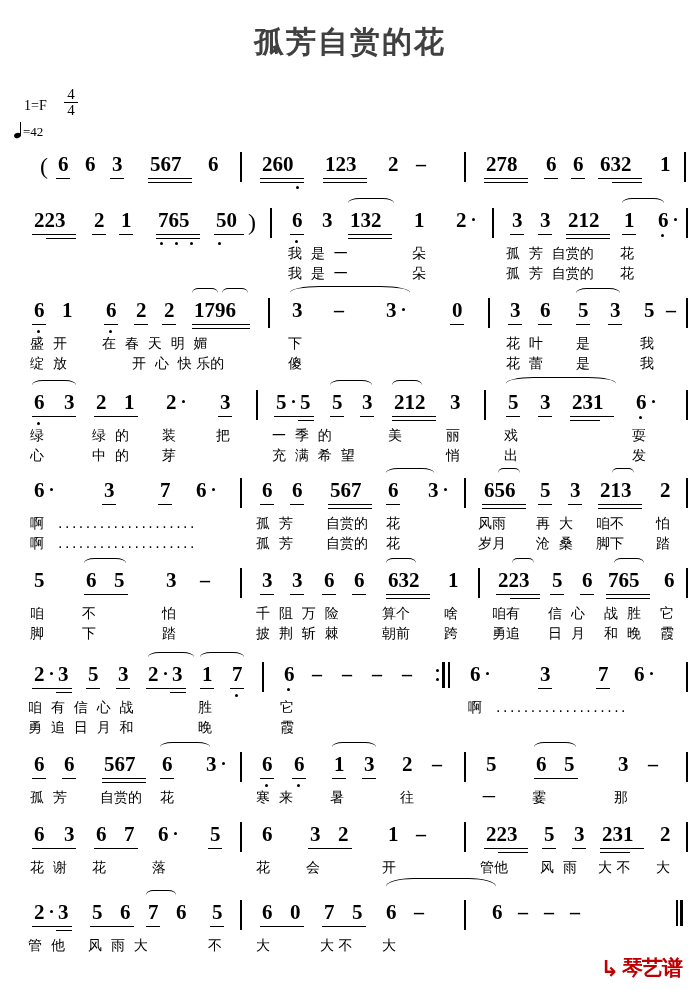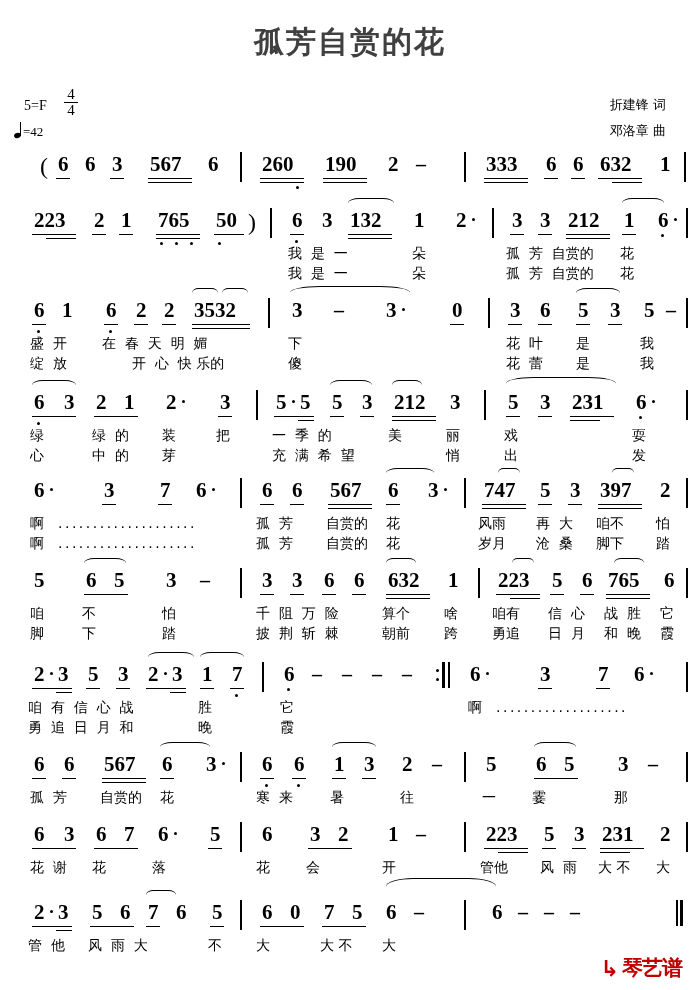--- a/index.html
+++ b/index.html
@@ -74,59 +74,55 @@
   .logo .mark{font-family:"DejaVu Sans",sans-serif;font-size:22px;font-weight:bold;color:#c00000;}
   .logo .txt{font-family:"DejaVu Sans",sans-serif;font-size:21px;font-weight:bold;color:#c00000;letter-spacing:-1px;}
 </style>
 </head>
 <body>
 
 <div class="sheet">
 
   <div class="title">孤芳自赏的花</div>
 
-  <div class="keysig">5=F</div>
+  <div class="keysig">1=F</div>
   <div class="timesig">
     <span class="num">4</span>
     <span class="bar"></span>
     <span class="num">4</span>
   </div>
   <div class="tempo">
     <span class="qnote"></span><span>=42</span>
   </div>
 
-  <div class="credits">
-    <div>折建锋 词</div>
-    <div>邓洛章 曲</div>
-  </div>
 
   <div class="row" style="top:152px;">
     <div class="notes">
       <span class="paren" style="left:40px;top:2px;">(</span>
       <span class="n" style="left:58px;top:0;">6</span>
         <span class="beam1" style="left:56px;top:26px;width:14px;"></span>
       <span class="n" style="left:85px;top:0;">6</span>
       <span class="n" style="left:112px;top:0;">3</span>
         <span class="beam1" style="left:110px;top:26px;width:14px;"></span>
       <span class="n" style="left:150px;top:0;">567</span>
       <span class="beam1" style="left:148px;top:26px;width:44px;"></span>
         <span class="beam2" style="left:148px;top:30px;width:44px;"></span>
       <span class="n" style="left:208px;top:0;">6</span>
       <span class="barline" style="left:240px;top:0;height:30px;"></span>
       <span class="n" style="left:262px;top:0;">260</span>
       <span class="beam1" style="left:260px;top:26px;width:44px;"></span>
         <span class="beam2" style="left:260px;top:30px;width:44px;"></span>
       <span class="odot" style="left:296px;top:34px;"></span>
-      <span class="n" style="left:325px;top:0;">190</span>
+      <span class="n" style="left:325px;top:0;">123</span>
       <span class="beam1" style="left:323px;top:26px;width:44px;"></span>
         <span class="beam2" style="left:323px;top:30px;width:44px;"></span>
       <span class="n" style="left:388px;top:0;">2</span>
       <span class="dash" style="left:416px;top:0;">–</span>
       <span class="barline" style="left:464px;top:0;height:30px;"></span>
-      <span class="n" style="left:486px;top:0;">333</span>
+      <span class="n" style="left:486px;top:0;">278</span>
       <span class="beam1" style="left:484px;top:26px;width:44px;"></span>
         <span class="beam2" style="left:484px;top:30px;width:44px;"></span>
       <span class="n" style="left:546px;top:0;">6</span>
         <span class="beam1" style="left:544px;top:26px;width:14px;"></span>
       <span class="n" style="left:573px;top:0;">6</span>
         <span class="beam1" style="left:571px;top:26px;width:14px;"></span>
       <span class="n" style="left:600px;top:0;">632</span>
       <span class="beam1" style="left:598px;top:26px;width:44px;"></span>
         <span class="beam2" style="left:612px;top:30px;width:30px;"></span>
       <span class="n" style="left:660px;top:0;">1</span>
@@ -203,21 +199,21 @@
       <span class="n" style="left:62px;top:0;">1</span>
       <span class="n" style="left:106px;top:0;">6</span>
         <span class="beam1" style="left:104px;top:26px;width:14px;"></span>
       <span class="odot" style="left:109px;top:32px;"></span>
       <span class="n" style="left:136px;top:0;">2</span>
         <span class="beam1" style="left:134px;top:26px;width:14px;"></span>
       <span class="n" style="left:164px;top:0;">2</span>
         <span class="beam1" style="left:162px;top:26px;width:14px;"></span>
       <span class="slur" style="left:192px;top:-10px;width:26px;"></span>
       <span class="slur" style="left:222px;top:-10px;width:26px;"></span>
-      <span class="n" style="left:194px;top:0;">3532</span>
+      <span class="n" style="left:194px;top:0;">1796</span>
       <span class="beam1" style="left:192px;top:26px;width:58px;"></span>
         <span class="beam2" style="left:192px;top:30px;width:58px;"></span>
       <span class="barline" style="left:268px;top:0;height:30px;"></span>
       <span class="slur" style="left:290px;top:-12px;width:120px;height:12px;"></span>
       <span class="n" style="left:292px;top:0;">3</span>
       <span class="dash" style="left:334px;top:0;">–</span>
       <span class="n" style="left:386px;top:0;">3</span>
       <span class="adot" style="left:402px;top:10px;"></span>
       <span class="n" style="left:452px;top:0;">0</span>
         <span class="beam1" style="left:450px;top:26px;width:14px;"></span>
@@ -337,29 +333,29 @@
       <span class="n" style="left:330px;top:0;">567</span>
       <span class="beam1" style="left:328px;top:26px;width:44px;"></span>
         <span class="beam2" style="left:328px;top:30px;width:44px;"></span>
       <span class="slur" style="left:386px;top:-10px;width:48px;"></span>
       <span class="n" style="left:388px;top:0;">6</span>
         <span class="beam1" style="left:386px;top:26px;width:14px;"></span>
       <span class="n" style="left:428px;top:0;">3</span>
       <span class="adot" style="left:444px;top:10px;"></span>
       <span class="barline" style="left:464px;top:0;height:30px;"></span>
       <span class="slur" style="left:498px;top:-10px;width:22px;"></span>
-      <span class="n" style="left:484px;top:0;">747</span>
+      <span class="n" style="left:484px;top:0;">656</span>
       <span class="beam1" style="left:482px;top:26px;width:44px;"></span>
         <span class="beam2" style="left:482px;top:30px;width:44px;"></span>
       <span class="n" style="left:540px;top:0;">5</span>
         <span class="beam1" style="left:538px;top:26px;width:14px;"></span>
       <span class="n" style="left:570px;top:0;">3</span>
         <span class="beam1" style="left:568px;top:26px;width:14px;"></span>
       <span class="slur" style="left:612px;top:-10px;width:22px;"></span>
-      <span class="n" style="left:600px;top:0;">397</span>
+      <span class="n" style="left:600px;top:0;">213</span>
       <span class="beam1" style="left:598px;top:26px;width:44px;"></span>
         <span class="beam2" style="left:598px;top:30px;width:44px;"></span>
       <span class="n" style="left:660px;top:0;">2</span>
       <span class="barline" style="left:686px;top:0;height:30px;"></span>
     </div>
     <div class="lyric-line">
       <span class="ly" style="left:30px;top:2px;">啊</span>
       <span class="dots" style="left:58px;top:3px;">....................</span>
       <span class="ly" style="left:256px;top:2px;">孤  芳</span>
       <span class="ly" style="left:326px;top:2px;">自赏的</span>

